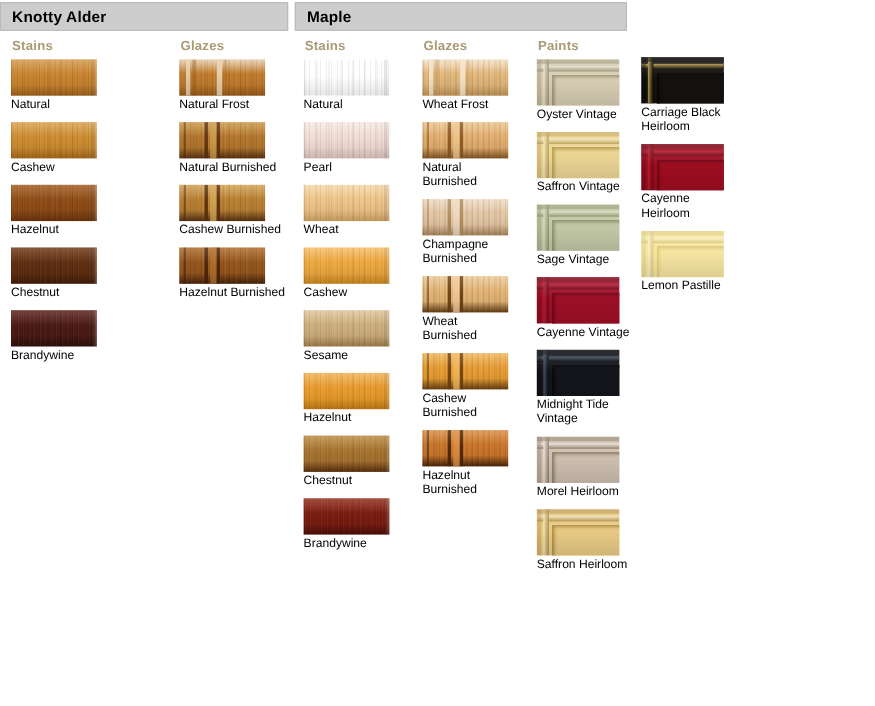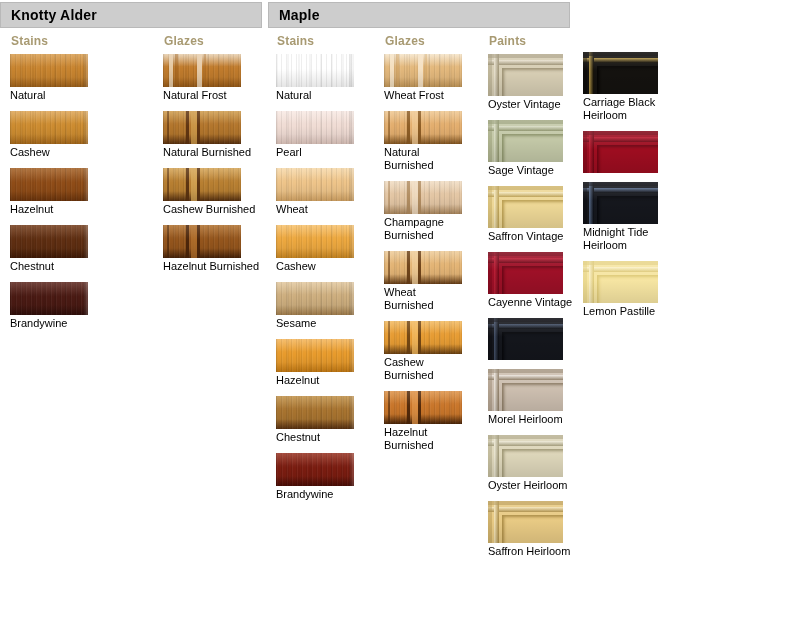--- a/index.html
+++ b/index.html
@@ -339,46 +339,46 @@
           <span class="bevel-v" style="left:6px;background:linear-gradient(90deg,#ece5d3,#9b9072)"></span>
           <span class="panel" style="background:#d6cdb3;box-shadow:inset 2px 2px 3px #9b9072, inset -1px -1px 0 #ece5d3"></span>
           <span style="position:absolute;left:0;top:0;right:0;height:4px;background:#9b9072;opacity:.55"></span>
           <span style="position:absolute;left:0;top:0;bottom:0;width:4px;background:#9b9072;opacity:.4"></span>
           <span class="sheen"></span>
         </span>
       </span>
       <div class="sw-label">Oyster Vintage</div>
     </div>
     <div class="swatch-item">
+      <span class="swatch paint" style="background: rgb(237, 215, 150);">
+        <span class="door">
+          <span class="bevel-h" style="top:6px;background:linear-gradient(180deg,#f8ecc4,#b99d4f)"></span>
+          <span class="bevel-v" style="left:6px;background:linear-gradient(90deg,#f8ecc4,#b99d4f)"></span>
+          <span class="panel" style="background:#edd796;box-shadow:inset 2px 2px 3px #b99d4f, inset -1px -1px 0 #f8ecc4"></span>
+          <span style="position:absolute;left:0;top:0;right:0;height:4px;background:#b99d4f;opacity:.55"></span>
+          <span style="position:absolute;left:0;top:0;bottom:0;width:4px;background:#b99d4f;opacity:.4"></span>
+          <span class="sheen"></span>
+        </span>
+      </span>
+      <div class="sw-label">Saffron Vintage</div>
+    </div>
+    <div class="swatch-item">
       <span class="swatch paint" style="background: rgb(195, 200, 167);">
         <span class="door">
           <span class="bevel-h" style="top:6px;background:linear-gradient(180deg,#dde0c9,#8b9169)"></span>
           <span class="bevel-v" style="left:6px;background:linear-gradient(90deg,#dde0c9,#8b9169)"></span>
           <span class="panel" style="background:#c3c8a7;box-shadow:inset 2px 2px 3px #8b9169, inset -1px -1px 0 #dde0c9"></span>
           <span style="position:absolute;left:0;top:0;right:0;height:4px;background:#8b9169;opacity:.55"></span>
           <span style="position:absolute;left:0;top:0;bottom:0;width:4px;background:#8b9169;opacity:.4"></span>
           <span class="sheen"></span>
         </span>
       </span>
       <div class="sw-label">Sage Vintage</div>
     </div>
     <div class="swatch-item">
-      <span class="swatch paint" style="background: rgb(237, 215, 150);">
-        <span class="door">
-          <span class="bevel-h" style="top:6px;background:linear-gradient(180deg,#f8ecc4,#b99d4f)"></span>
-          <span class="bevel-v" style="left:6px;background:linear-gradient(90deg,#f8ecc4,#b99d4f)"></span>
-          <span class="panel" style="background:#edd796;box-shadow:inset 2px 2px 3px #b99d4f, inset -1px -1px 0 #f8ecc4"></span>
-          <span style="position:absolute;left:0;top:0;right:0;height:4px;background:#b99d4f;opacity:.55"></span>
-          <span style="position:absolute;left:0;top:0;bottom:0;width:4px;background:#b99d4f;opacity:.4"></span>
-          <span class="sheen"></span>
-        </span>
-      </span>
-      <div class="sw-label">Saffron Vintage</div>
-    </div>
-    <div class="swatch-item">
       <span class="swatch paint" style="background: rgb(158, 16, 39);">
         <span class="door">
           <span class="bevel-h" style="top:6px;background:linear-gradient(180deg,#c02038,#6b0616)"></span>
           <span class="bevel-v" style="left:6px;background:linear-gradient(90deg,#c02038,#6b0616)"></span>
           <span class="panel" style="background:#9e1027;box-shadow:inset 2px 2px 3px #6b0616, inset -1px -1px 0 #c02038"></span>
           <span style="position:absolute;left:0;top:0;right:0;height:4px;background:#6b0616;opacity:.55"></span>
           <span style="position:absolute;left:0;top:0;bottom:0;width:4px;background:#6b0616;opacity:.4"></span>
           <span class="sheen"></span>
         </span>
       </span>
@@ -388,48 +388,36 @@
       <span class="swatch paint" style="background: rgb(20, 22, 28);">
         <span class="door">
           <span class="bevel-h" style="top:6px;background:linear-gradient(180deg,#46536b,#07080c)"></span>
           <span class="bevel-v" style="left:6px;background:linear-gradient(90deg,#46536b,#07080c)"></span>
           <span class="panel" style="background:#14161c;box-shadow:inset 2px 2px 3px #07080c, inset -1px -1px 0 #46536b"></span>
           <span style="position:absolute;left:0;top:0;right:0;height:4px;background:#07080c;opacity:.55"></span>
           <span style="position:absolute;left:0;top:0;bottom:0;width:4px;background:#07080c;opacity:.4"></span>
           <span class="sheen"></span>
         </span>
       </span>
+      <div class="sw-label">Midnight Tide Vintage</div>
     </div>
     <div class="swatch-item">
       <span class="swatch paint" style="background: rgb(205, 191, 176);">
         <span class="door">
           <span class="bevel-h" style="top:6px;background:linear-gradient(180deg,#efe9e2,#8b7a63)"></span>
           <span class="bevel-v" style="left:6px;background:linear-gradient(90deg,#efe9e2,#8b7a63)"></span>
           <span class="panel" style="background:#cdbfb0;box-shadow:inset 2px 2px 3px #8b7a63, inset -1px -1px 0 #efe9e2"></span>
           <span style="position:absolute;left:0;top:0;right:0;height:4px;background:#8b7a63;opacity:.55"></span>
           <span style="position:absolute;left:0;top:0;bottom:0;width:4px;background:#8b7a63;opacity:.4"></span>
           <span class="sheen"></span>
         </span>
       </span>
       <div class="sw-label">Morel Heirloom</div>
     </div>
     <div class="swatch-item">
-      <span class="swatch paint" style="background: rgb(221, 214, 186);">
-        <span class="door">
-          <span class="bevel-h" style="top:6px;background:linear-gradient(180deg,#f0ecd9,#9d9573)"></span>
-          <span class="bevel-v" style="left:6px;background:linear-gradient(90deg,#f0ecd9,#9d9573)"></span>
-          <span class="panel" style="background:#ddd6ba;box-shadow:inset 2px 2px 3px #9d9573, inset -1px -1px 0 #f0ecd9"></span>
-          <span style="position:absolute;left:0;top:0;right:0;height:4px;background:#9d9573;opacity:.55"></span>
-          <span style="position:absolute;left:0;top:0;bottom:0;width:4px;background:#9d9573;opacity:.4"></span>
-          <span class="sheen"></span>
-        </span>
-      </span>
-      <div class="sw-label">Oyster Heirloom</div>
-    </div>
-    <div class="swatch-item">
       <span class="swatch paint" style="background: rgb(232, 202, 132);">
         <span class="door">
           <span class="bevel-h" style="top:6px;background:linear-gradient(180deg,#f6e7bd,#ab8c45)"></span>
           <span class="bevel-v" style="left:6px;background:linear-gradient(90deg,#f6e7bd,#ab8c45)"></span>
           <span class="panel" style="background:#e8ca84;box-shadow:inset 2px 2px 3px #ab8c45, inset -1px -1px 0 #f6e7bd"></span>
           <span style="position:absolute;left:0;top:0;right:0;height:4px;background:#ab8c45;opacity:.55"></span>
           <span style="position:absolute;left:0;top:0;bottom:0;width:4px;background:#ab8c45;opacity:.4"></span>
           <span class="sheen"></span>
         </span>
       </span>
@@ -455,33 +443,21 @@
       <span class="swatch paint" style="background: rgb(157, 13, 32);">
         <span class="door">
           <span class="bevel-h" style="top:6px;background:linear-gradient(180deg,#bf1d33,#6a0512)"></span>
           <span class="bevel-v" style="left:6px;background:linear-gradient(90deg,#bf1d33,#6a0512)"></span>
           <span class="panel" style="background:#9d0d20;box-shadow:inset 2px 2px 3px #6a0512, inset -1px -1px 0 #bf1d33"></span>
           <span style="position:absolute;left:0;top:0;right:0;height:4px;background:#6a0512;opacity:.55"></span>
           <span style="position:absolute;left:0;top:0;bottom:0;width:4px;background:#6a0512;opacity:.4"></span>
           <span class="sheen"></span>
         </span>
       </span>
-    </div>
-    <div class="swatch-item">
-      <span class="swatch paint" style="background: rgb(21, 23, 29);">
-        <span class="door">
-          <span class="bevel-h" style="top:6px;background:linear-gradient(180deg,#5a6d8c,#07080c)"></span>
-          <span class="bevel-v" style="left:6px;background:linear-gradient(90deg,#5a6d8c,#07080c)"></span>
-          <span class="panel" style="background:#15171d;box-shadow:inset 2px 2px 3px #07080c, inset -1px -1px 0 #5a6d8c"></span>
-          <span style="position:absolute;left:0;top:0;right:0;height:4px;background:#07080c;opacity:.55"></span>
-          <span style="position:absolute;left:0;top:0;bottom:0;width:4px;background:#07080c;opacity:.4"></span>
-          <span class="sheen"></span>
-        </span>
-      </span>
-      <div class="sw-label">Midnight Tide Heirloom</div>
+      <div class="sw-label">Cayenne Heirloom</div>
     </div>
     <div class="swatch-item">
       <span class="swatch paint" style="background: rgb(246, 229, 162);">
         <span class="door">
           <span class="bevel-h" style="top:6px;background:linear-gradient(180deg,#fcf3cd,#ddc876)"></span>
           <span class="bevel-v" style="left:6px;background:linear-gradient(90deg,#fcf3cd,#ddc876)"></span>
           <span class="panel" style="background:#f6e5a2;box-shadow:inset 2px 2px 3px #ddc876, inset -1px -1px 0 #fcf3cd"></span>
           <span style="position:absolute;left:0;top:0;right:0;height:4px;background:#ddc876;opacity:.55"></span>
           <span style="position:absolute;left:0;top:0;bottom:0;width:4px;background:#ddc876;opacity:.4"></span>
           <span class="sheen"></span>

